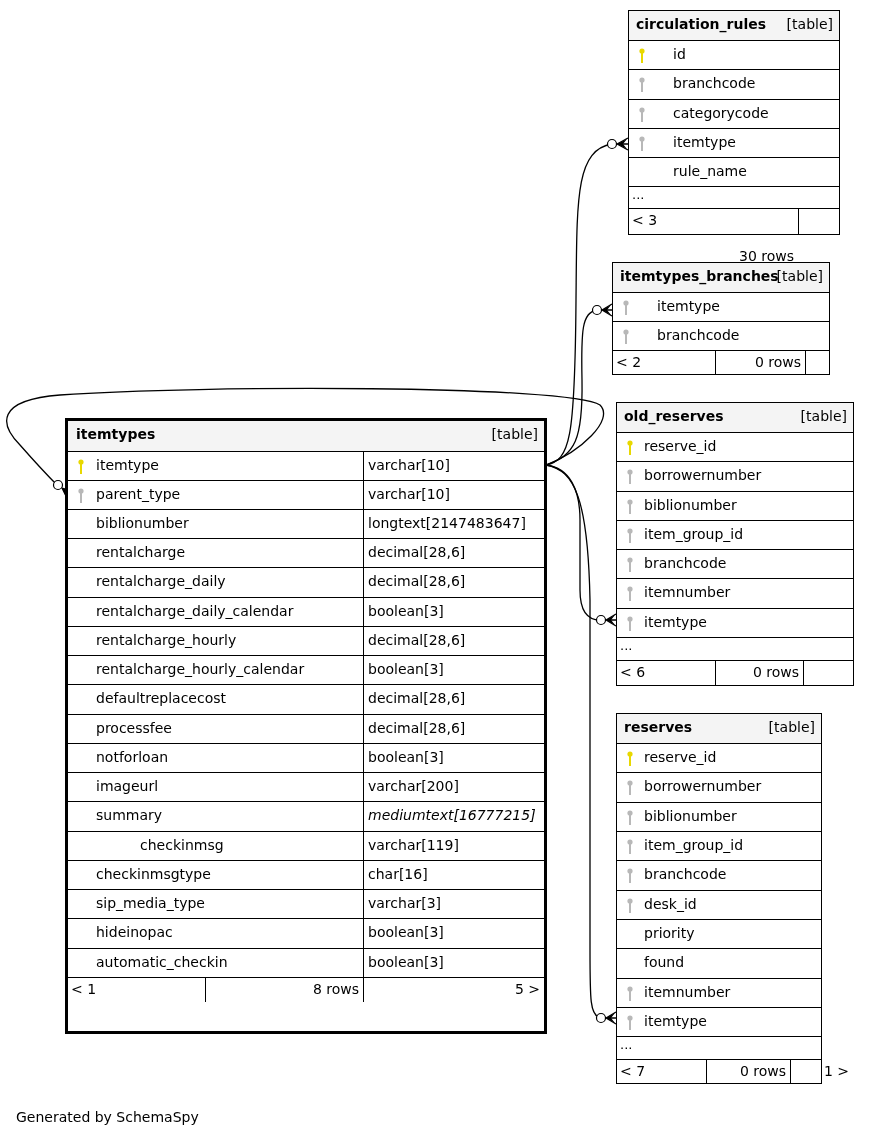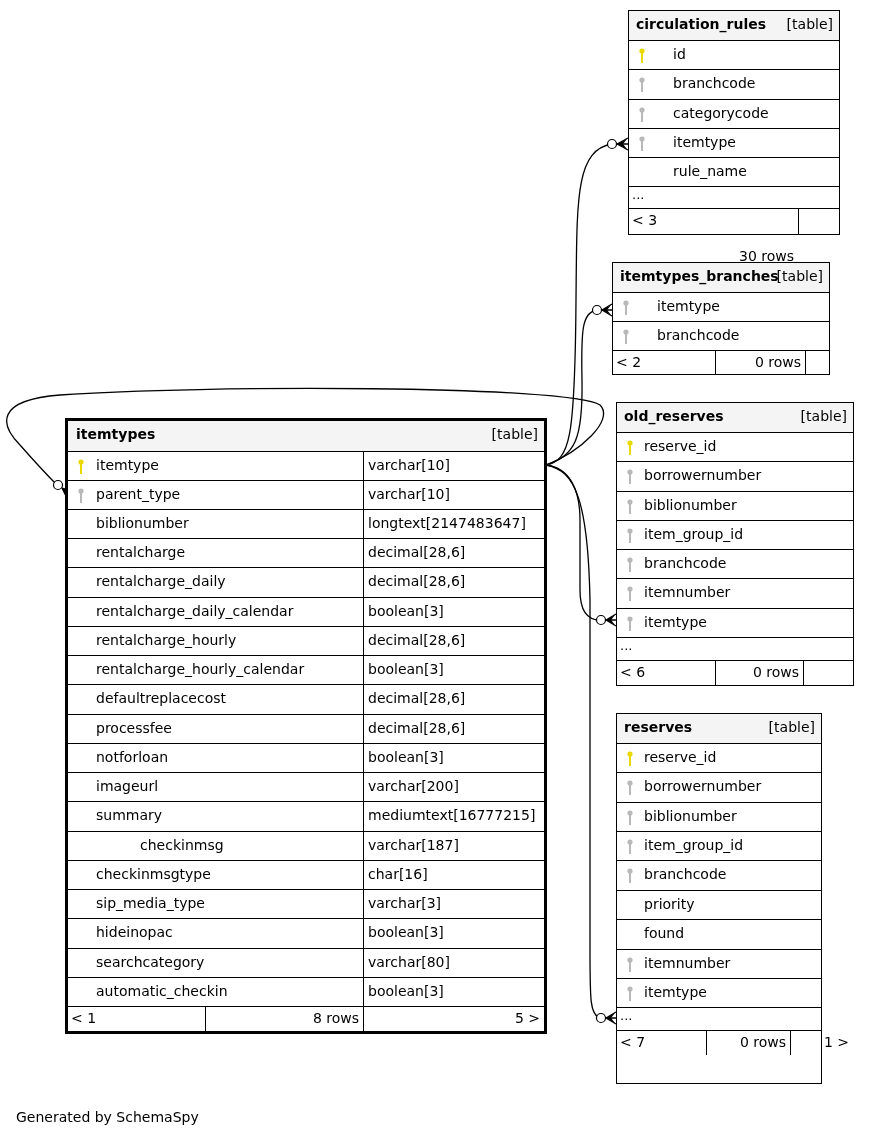--- a/index.html
+++ b/index.html
@@ -253,20 +253,27 @@
     <span class="col" style="left:27px;">item_group_id</span>
   </div>
   <div class="row" style="height:30px;">
     <svg class="key" style="left:10px;" viewBox="0 0 6 16">
         <circle cx="3" cy="3" r="2.6" fill="#b8b8b8"></circle>
         <rect x="2" y="5" width="2" height="10" fill="#b8b8b8"></rect>
       </svg>
     <span class="col" style="left:27px;">branchcode</span>
   </div>
   <div class="row" style="height:29px;">
+    <svg class="key" style="left:10px;" viewBox="0 0 6 16">
+        <circle cx="3" cy="3" r="2.6" fill="#b8b8b8"></circle>
+        <rect x="2" y="5" width="2" height="10" fill="#b8b8b8"></rect>
+      </svg>
+    <span class="col" style="left:27px;">desk_id</span>
+  </div>
+  <div class="row" style="height:29px;">
     <span class="col" style="left:27px;">priority</span>
   </div>
   <div class="row" style="height:30px;">
     <span class="col" style="left:27px;">found</span>
   </div>
   <div class="row" style="height:29px;">
     <svg class="key" style="left:10px;" viewBox="0 0 6 16">
         <circle cx="3" cy="3" r="2.6" fill="#b8b8b8"></circle>
         <rect x="2" y="5" width="2" height="10" fill="#b8b8b8"></rect>
       </svg>
@@ -376,52 +383,46 @@
         </div>
       </div>
       <div class="row" style="height: 29px;">
         <span class="col" style="left: 28px;">imageurl</span>
         <div class="type" style="left: 295px; right: 0px;">
           <span>varchar[200]</span>
         </div>
       </div>
       <div class="row" style="height: 30px;">
         <span class="col" style="left: 28px;">summary</span>
-        <div class="type" style="left: 295px; right: 0px;">
+        <div class="type" style="left: 295px; right: 0px; font-style: italic;">
           <span>mediumtext[16777215]</span>
         </div>
       </div>
       <div class="row" style="height: 29px;">
         <span class="col" style="left: 28px; margin-left: 44px;">checkinmsg</span>
         <div class="type" style="left: 295px; right: 0px;">
-          <span>varchar[187]</span>
+          <span>varchar[119]</span>
         </div>
       </div>
       <div class="row" style="height: 29px;">
         <span class="col" style="left: 28px;">checkinmsgtype</span>
         <div class="type" style="left: 295px; right: 0px;">
           <span>char[16]</span>
         </div>
       </div>
       <div class="row" style="height: 29px;">
         <span class="col" style="left: 28px;">sip_media_type</span>
         <div class="type" style="left: 295px; right: 0px; text-align: right;">
           <span>varchar[3]</span>
         </div>
       </div>
       <div class="row" style="height: 30px; text-decoration: underline;">
         <span class="col" style="left: 28px;">hideinopac</span>
         <div class="type" style="left: 295px; right: 0px;">
           <span>boolean[3]</span>
-        </div>
-      </div>
-      <div class="row" style="height: 29px;">
-        <span class="col" style="left: 28px;">searchcategory</span>
-        <div class="type" style="left: 295px; right: 0px;">
-          <span>varchar[80]</span>
         </div>
       </div>
       <div class="row" style="height: 29px;">
         <span class="col" style="left: 28px;">automatic_checkin</span>
         <div class="type" style="left: 295px; right: 0px;">
           <span>boolean[3]</span>
         </div>
       </div>
     </div>
   <div class="foot" style="height:24px;">

